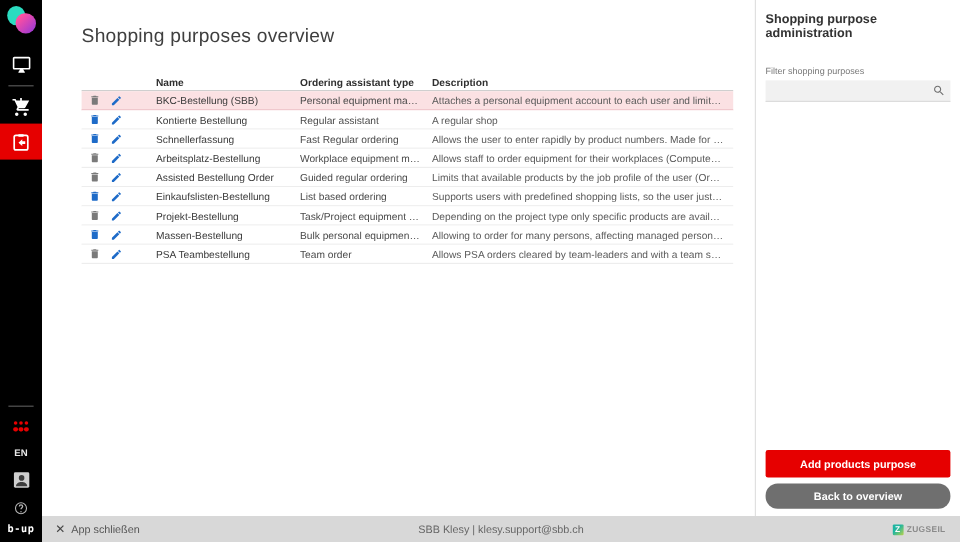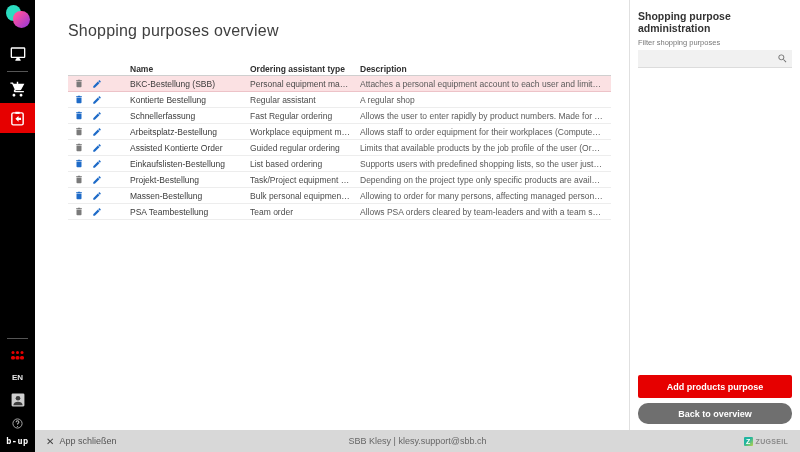--- a/index.html
+++ b/index.html
@@ -37,21 +37,21 @@
   .cell.desc { color:#5a5a5a; }
   .icon-cell { display:flex; align-items:center; gap:7px; padding-left:5px; }
   .icon-btn { width:11px; height:11px; display:flex; align-items:center; justify-content:center; }
   .trash.gray svg { fill:#7a7a7a; }
   .trash.blue svg { fill:#1e6bc8; }
   .pencil svg { fill:#1e6bc8; }
 
   
   .panel { width:171px; background:#fff; border-left:1px solid #e0e0e0; display:flex; flex-direction:column; padding:10px 8px 6px 8px; flex-shrink:0; }
   .panel-title { font-size:10.5px; font-weight:bold; color:#333; line-height:1.15; }
-  .filter-label { font-size:7.5px; color:#777; margin-top:4px; }
+  .filter-label { font-size:7.5px; color:#777; margin-top:21px; }
   .filter-box { margin-top:3px; height:18px; background:#f1f1f1; border:none; border-bottom:1px solid #dcdcdc; display:flex; align-items:center; }
   .filter-box input { flex:1; border:none; background:transparent; font-size:8.5px; padding:0 4px; outline:none; min-width:0; font-family:"Liberation Sans", sans-serif; }
   .filter-box .mag { margin-right:4px; flex-shrink:0; display:flex; }
   .panel-spacer { flex:1; }
   .btn { width:100%; border:none; border-radius:2px; color:#fff; font-size:9px; font-weight:bold; font-family:"Liberation Sans", sans-serif; cursor:pointer; display:block; }
   .btn-add { background:#e60000; height:23px; margin-bottom:5px; }
   .btn-back { background:#6f6f6f; height:21px;border-radius:10px; }
 
   
   .footer { height:22px; background:#d8d8d8; display:flex; align-items:center; font-size:9px; color:#555; flex-shrink:0; position:relative; }
@@ -233,21 +233,21 @@
                   <svg width="10" height="11" viewBox="0 0 24 24">
                     <path d="M6 19c0 1.1.9 2 2 2h8c1.1 0 2-.9 2-2V7H6v12zM19 4h-3.5l-1-1h-5l-1 1H5v2h14V4z"></path>
                   </svg>
                 </span>
             <span class="icon-btn pencil">
                   <svg width="10" height="10" viewBox="0 0 24 24">
                     <path d="M3 17.25V21h3.75L17.81 9.94l-3.75-3.75L3 17.25zM20.71 7.04c.39-.39.39-1.02 0-1.41l-2.34-2.34a.9959.9959 0 0 0-1.41 0l-1.83 1.83 3.75 3.75 1.83-1.83z"></path>
                   </svg>
                 </span>
           </div>
-          <div class="cell name">Assisted Kontierte Order</div>
+          <div class="cell name">Assisted Bestellung Order</div>
           <div class="cell">Guided regular ordering</div>
           <div class="cell desc">Limits that available products by the job profile of the user (Org-Unit, Job-Assignments, ...)</div>
         </div>
 
         <div class="trow">
           <div class="icon-cell">
             <span class="icon-btn trash blue">
                   <svg width="10" height="11" viewBox="0 0 24 24">
                     <path d="M6 19c0 1.1.9 2 2 2h8c1.1 0 2-.9 2-2V7H6v12zM19 4h-3.5l-1-1h-5l-1 1H5v2h14V4z"></path>
                   </svg>

